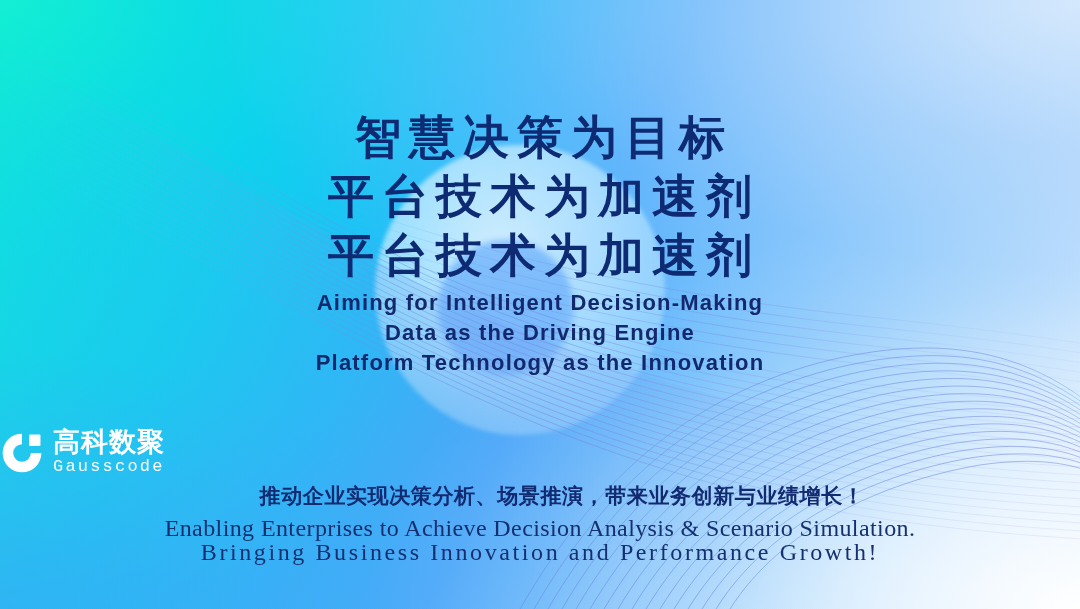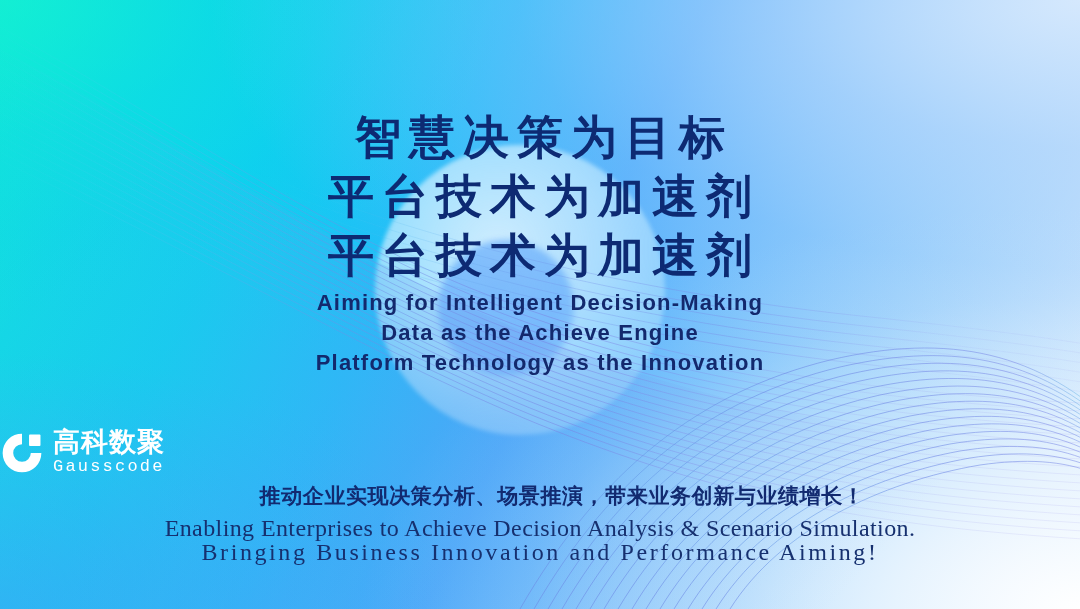--- a/index.html
+++ b/index.html
@@ -269,21 +269,21 @@
       <path d="M 250 220 C 430 288 640 342 900 368 C 1010 380 1060 388 1120 398"></path>
     </g>
   </svg>
 
   <div id="headline">
     <div class="h-line">智慧决策为目标</div>
     <div class="h-line">平台技术为加速剂</div>
     <div class="h-line">平台技术为加速剂</div>
     <div class="subs">
       <div class="sub-line">Aiming for Intelligent Decision-Making</div>
-      <div class="sub-line">Data as the Achieve Engine</div>
+      <div class="sub-line">Data as the Driving Engine</div>
       <div class="sub-line">Platform Technology as the Innovation</div>
     </div>
   </div>
 
   <div id="logo">
     <svg class="logo-mark" viewBox="0 0 100 100">
 
       <path d="M 50 6
                A 44 44 0 1 0 94 50
                L 70 50
@@ -294,16 +294,16 @@
     </svg>
     <span class="logo-words">
       <span class="logo-cn" style="display: block;">高科数聚</span>
       <span class="logo-en" style="display: block;">Gausscode</span>
     </span>
   </div>
 
   <div id="footer">
     <div class="f-cn">推动企业实现决策分析、场景推演，带来业务创新与业绩增长！</div>
     <div class="f-en">Enabling Enterprises to Achieve Decision Analysis &amp; Scenario Simulation.</div>
-    <div class="f-en wide">Bringing Business Innovation and Performance Aiming!</div>
+    <div class="f-en wide">Bringing Business Innovation and Performance Growth!</div>
   </div>
 
 </div>
 
 </body></html>

